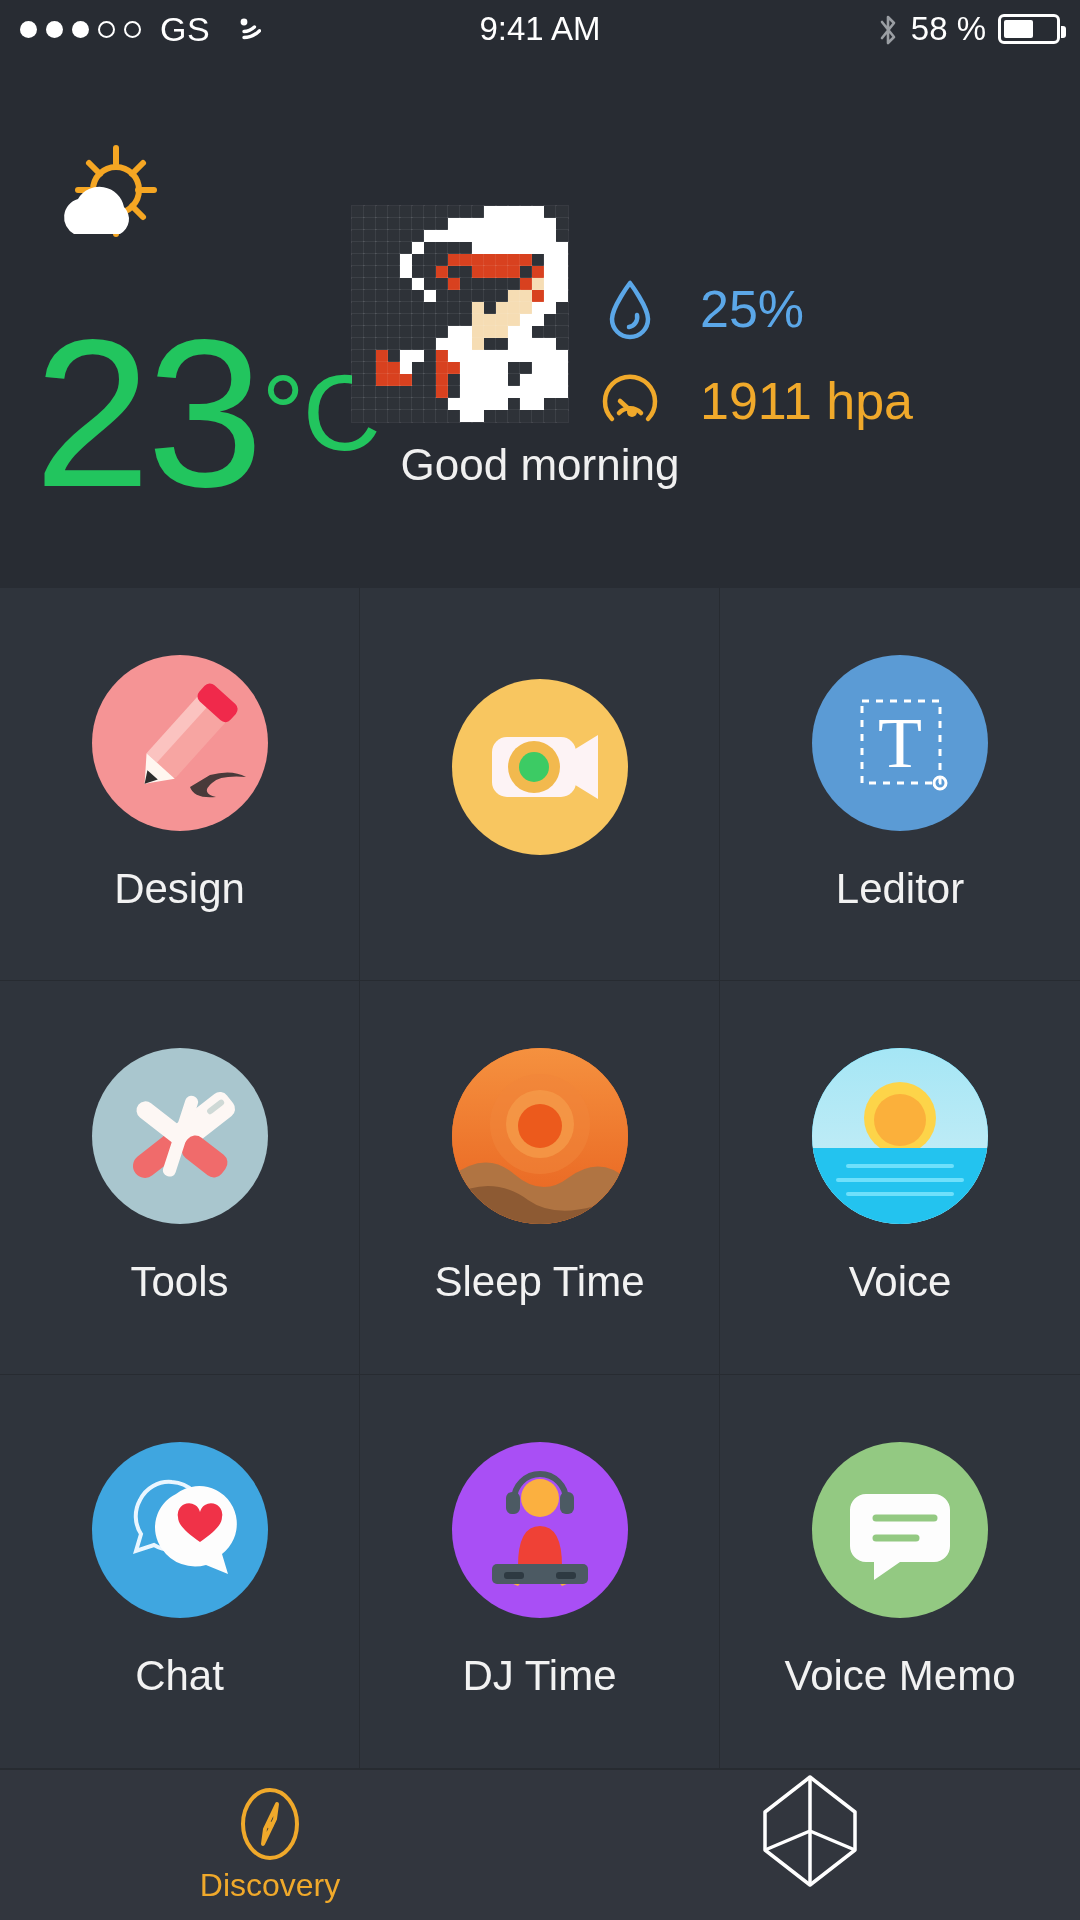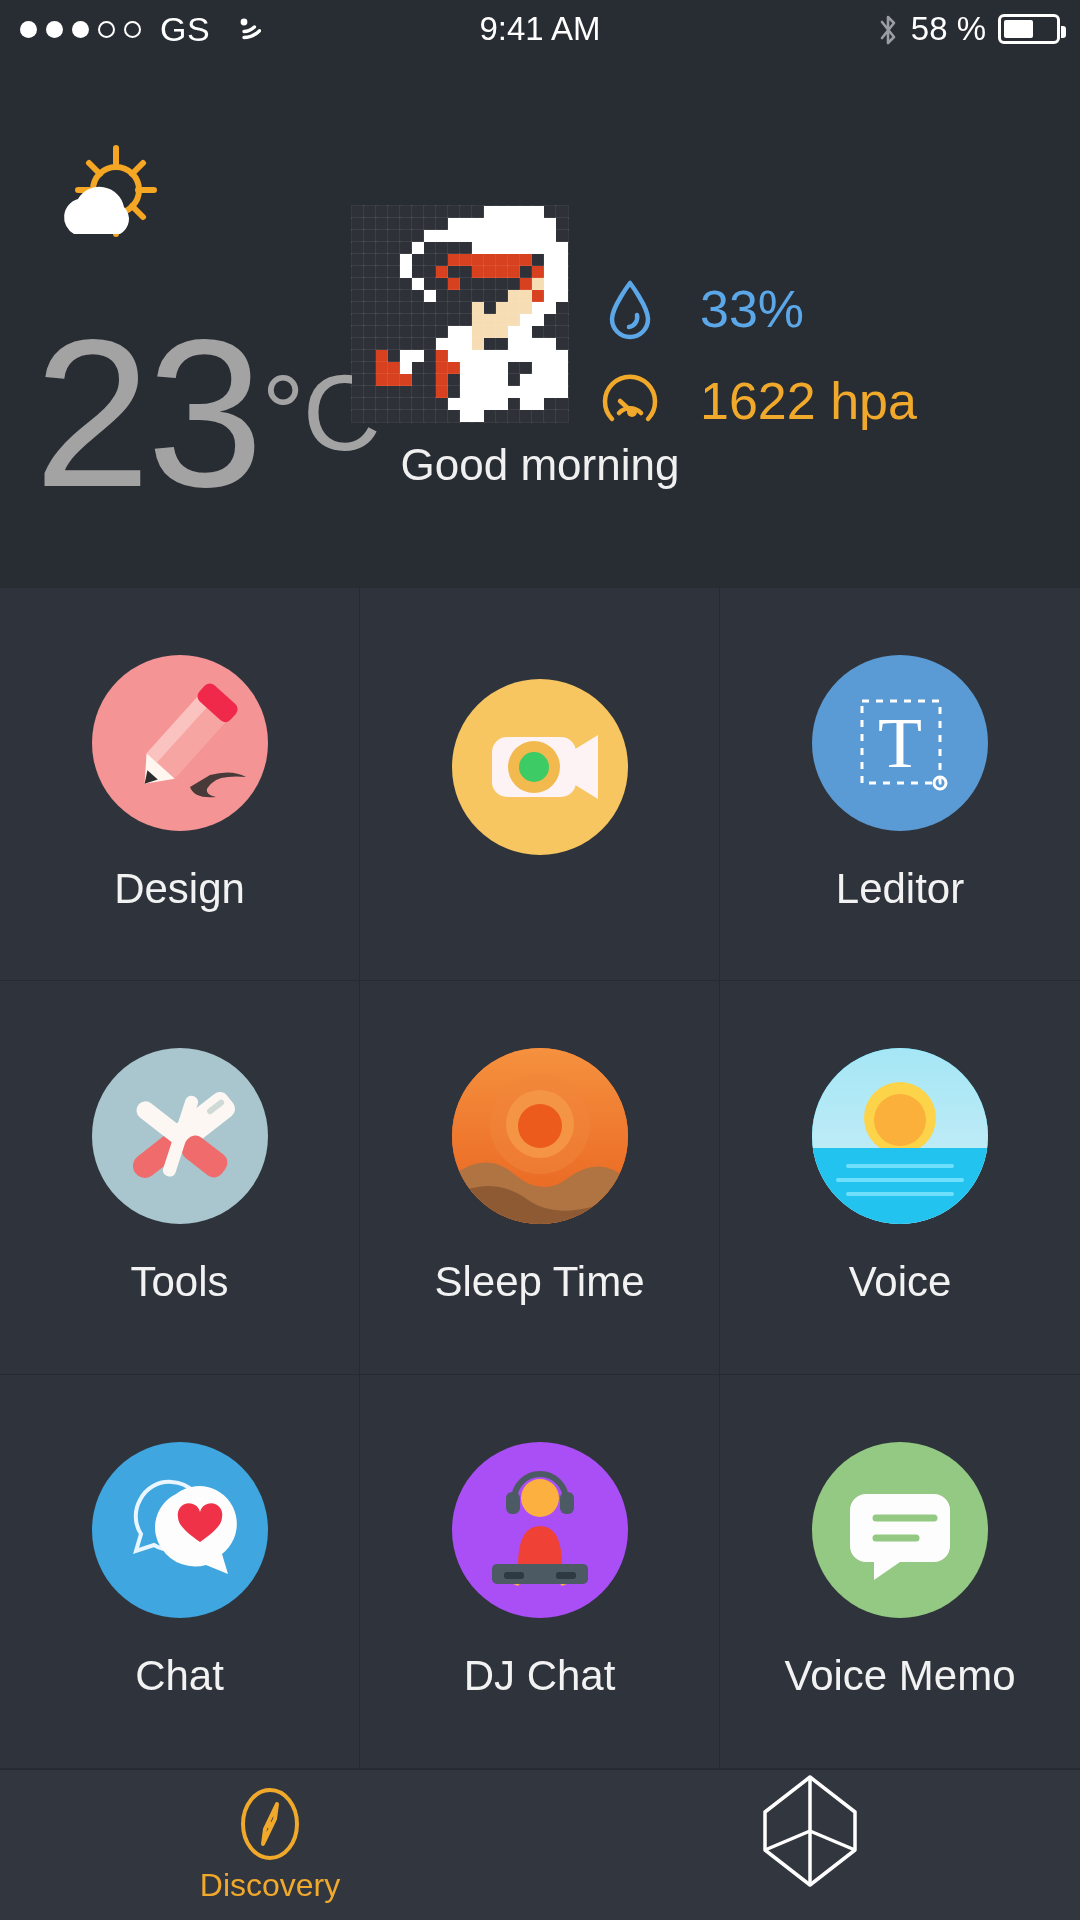--- a/index.html
+++ b/index.html
@@ -42,21 +42,21 @@
   .battery-fill { height:100%; background:#fff; border-radius:2px; width:56%; }
 
   
   .weather {
     position:absolute; top:58px; left:0; width:1080px; height:530px;
     background:#282c33;
   }
   .wx-icon { position:absolute; left:48px; top:84px; width:130px; height:110px; }
   .temp-wrap {
     position:absolute; left:34px; top:270px;
-    display:flex; align-items:flex-start; color:#a3a3a3;
+    display:flex; align-items:flex-start; color:#22c55e;
   }
   .temp-num { font-size:210px; line-height:0.82; font-weight:200; letter-spacing:-4px; }
   .temp-unit { font-size:108px; font-weight:200; margin-top:22px; margin-left:2px; letter-spacing:-2px;}
 
   .avatar {
     position:absolute; left:352px; top:148px;
     width:216px; height:216px;
     display:grid; grid-template-columns:repeat(18,1fr); grid-template-rows:repeat(18,1fr);
   }
   .avatar i { display:block; outline:0.5px solid rgba(255,255,255,0.07); }
@@ -494,32 +494,32 @@
     <div class="greeting">Good morning</div>
 
     <div class="metrics">
       <div class="metric m-hum">
         <span class="m-ic">
           <svg width="50" height="64" viewBox="0 0 50 64">
             <path d="M25 6 C25 6 7 30 7 42 a18 18 0 0 0 36 0 C43 30 25 6 25 6 z" fill="none" stroke="#5ba7e8" stroke-width="4.5" stroke-linejoin="round"></path>
             <path d="M32 38 a10 10 0 0 1 -8 12" fill="none" stroke="#5ba7e8" stroke-width="4.5" stroke-linecap="round"></path>
           </svg>
         </span>
-        <span class="m-val">33%</span>
+        <span class="m-val">25%</span>
       </div>
       <div class="metric m-pre">
         <span class="m-ic">
           <svg width="56" height="56" viewBox="0 0 56 56">
             <path d="M10 46 A25 25 0 1 1 46 46" fill="none" stroke="#f0a92b" stroke-width="4.5" stroke-linecap="round"></path>
             <path d="M17 40 A15 15 0 0 1 39 40" fill="none" stroke="#f0a92b" stroke-width="4.5" stroke-linecap="round"></path>
             <line x1="18" y1="28" x2="29" y2="38" stroke="#f0a92b" stroke-width="4.5" stroke-linecap="round"></line>
             <circle cx="30" cy="39" r="5" fill="#f0a92b"></circle>
           </svg>
         </span>
-        <span class="m-val">1622 hpa</span>
+        <span class="m-val">1911 hpa</span>
       </div>
     </div>
   </div>
 
   <div class="grid">
 
     <div class="cell">
       <div class="app-icon" style="background:#f59495">
         <svg width="176" height="176" viewBox="0 0 176 176">
           <path d="M118 120 q22 -6 36 2 q-26 -2 -34 6 q-12 10 4 14 q-22 2 -26 -10 z" fill="#2a2a2a" opacity="0.85"></path>
@@ -639,21 +639,21 @@
           <rect x="54" y="50" width="14" height="22" rx="6" fill="#4c5a63"></rect>
           <rect x="108" y="50" width="14" height="22" rx="6" fill="#4c5a63"></rect>
           <path d="M66 124 q0 -40 22 -40 q22 0 22 40 z" fill="#ef4136"></path>
           <path d="M62 122 l-10 16 l14 6 l12 -14 z" fill="#fbb040"></path>
           <path d="M114 122 l10 16 l-14 6 l-12 -14 z" fill="#fbb040"></path>
           <rect x="40" y="122" width="96" height="20" rx="5" fill="#4c5a63"></rect>
           <rect x="52" y="130" width="20" height="7" rx="3" fill="#2e3a42"></rect>
           <rect x="104" y="130" width="20" height="7" rx="3" fill="#2e3a42"></rect>
         </svg>
       </div>
-      <div class="app-label">DJ Chat</div>
+      <div class="app-label">DJ Time</div>
     </div>
 
     <div class="cell">
       <div class="app-icon" style="background:#93c982">
         <svg width="176" height="176" viewBox="0 0 176 176">
           <path d="M54 52 h68 a16 16 0 0 1 16 16 v36 a16 16 0 0 1 -16 16 h-34 l-26 18 v-18 h-8 a16 16 0 0 1 -16 -16 v-36 a16 16 0 0 1 16 -16 z" fill="#fdfdfd"></path>
           <g stroke="#93c982" stroke-width="7" stroke-linecap="round">
             <line x1="64" y1="76" x2="122" y2="76"></line>
             <line x1="64" y1="96" x2="104" y2="96"></line>
           </g>

